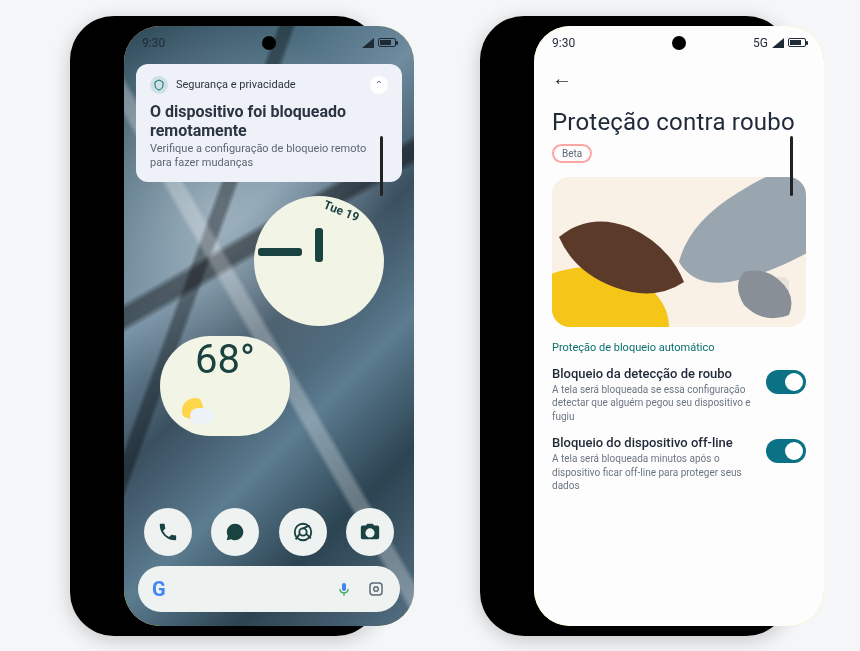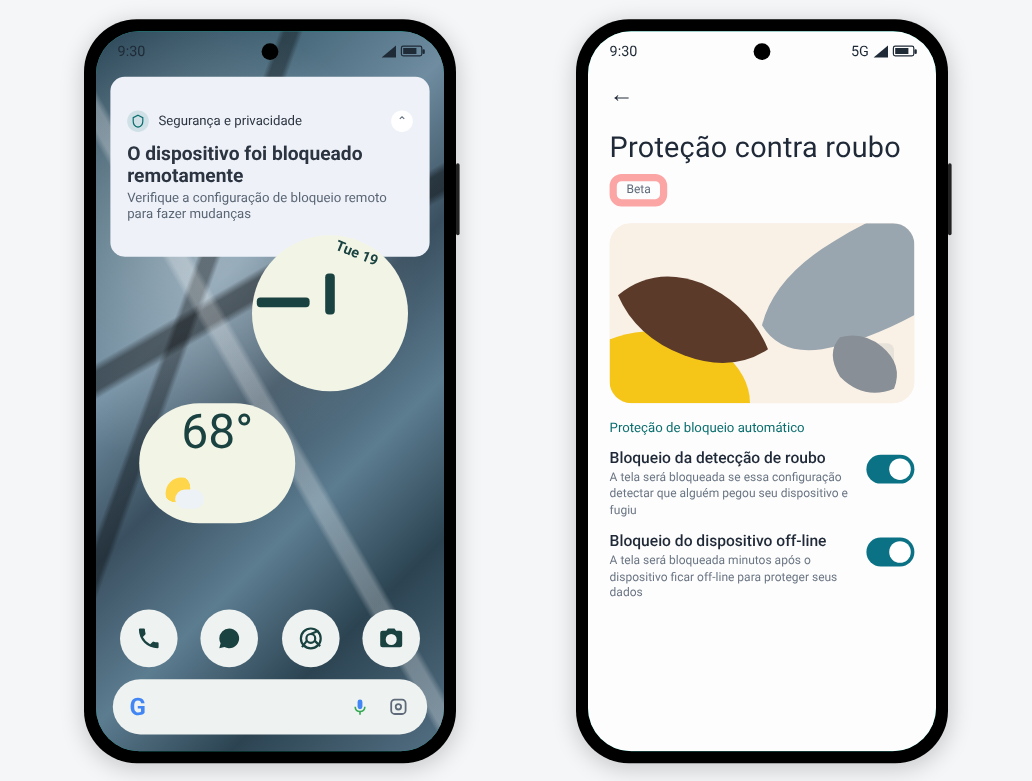--- a/index.html
+++ b/index.html
@@ -21,21 +21,22 @@
     box-shadow: 0 4px 20px rgba(0,0,0,.2);
   }
   .phone::after { 
     content:""; position:absolute; right:-3px; top:120px; width:3px; height:60px; background:#222; border-radius:2px;
   }
   .screen {
     width: 100%; height: 100%;
     border-radius: 36px;
     overflow: hidden;
     position: relative;
-    background: #14b8a6;
+    background: #fde047;
+    margin-left: 44px;
   }
   .camera-dot {
     position: absolute; top: 10px; left: 50%; transform: translateX(-50%);
     width: 14px; height: 14px; background:#000; border-radius:50%; z-index:50;
   }
   .statusbar {
     position: absolute; top:0; left:0; right:0; height:34px;
     display:flex; justify-content:space-between; align-items:center;
     padding: 0 18px; font-size:12px; z-index:40;
   }
@@ -56,21 +57,21 @@
   .home-bg::before, .home-bg::after {
     content:""; position:absolute; inset:0;
     background:
       linear-gradient(60deg, transparent 46%, rgba(255,255,255,.15) 47%, rgba(255,255,255,.15) 49%, transparent 50%),
       linear-gradient(-30deg, transparent 60%, rgba(0,0,0,.25) 61%, rgba(0,0,0,.25) 63%, transparent 64%),
       linear-gradient(110deg, transparent 30%, rgba(0,0,0,.2) 31%, rgba(0,0,0,.2) 33%, transparent 34%);
   }
 
   .notif-card {
     position:absolute; top:38px; left:12px; right:12px;
-    background:#eef2f8; border-radius:12px; padding:28px 14px;
+    background:#eef2f8; border-radius:12px; padding:12px 14px;
     font-size:11px; color:#2b3440;
   }
   .notif-head { display:flex; align-items:center; gap:8px; }
   .shield-ico {
     width:18px;height:18px;border-radius:50%;background:#0b6e6e22;
     display:flex;align-items:center;justify-content:center;color:#0b6e6e;
   }
   .chev { margin-left:auto; width:18px;height:18px;border-radius:50%;background:#fff;
     display:flex;align-items:center;justify-content:center;color:#5f6b7a;font-size:10px;}
   .notif-title { font-weight:700; font-size:16px; margin-top:8px; }
@@ -118,21 +119,21 @@
 
   
   .settings {
     position:absolute; inset:0; background:#fdfdfd; color:#1f2937;
     padding:40px 18px 12px;
     font-size:13px;
     overflow:hidden;
   }
   .back-arrow { font-size:20px; color:#1f2937; }
   .pg-title { font-size:24px; font-weight:400; margin-top:18px; letter-spacing:.2px; }
-  .beta-pill { display:inline-block;margin-top:8px;font-size:10px;padding:2px 8px;border:6px solid #fca5a5;border-radius:10px;color:#5f6b7a; }
+  .beta-pill { display:inline-block;margin-top:8px;font-size:10px;padding:2px 8px;border:2px solid #fca5a5;border-radius:10px;color:#5f6b7a; }
   .pg-sub { margin-top:14px; font-size:12px; color:#5f6b7a; line-height:1.4; }
   .illus {
     margin-top:14px; height:150px; border-radius:18px; background:#f9f0e6;
     position:relative; overflow:hidden;
   }
   .section-label { margin-top:14px; font-size:11px; color:#0b6e6e; }
   .setting-row { margin-top:12px; display:flex; align-items:flex-start; gap:10px; }
   .row-text { flex:1; }
   .row-title { font-size:13px; font-weight:500; color:#1f2937; }
   .row-desc { font-size:10px; color:#6b7684; margin-top:2px; line-height:1.35; }

